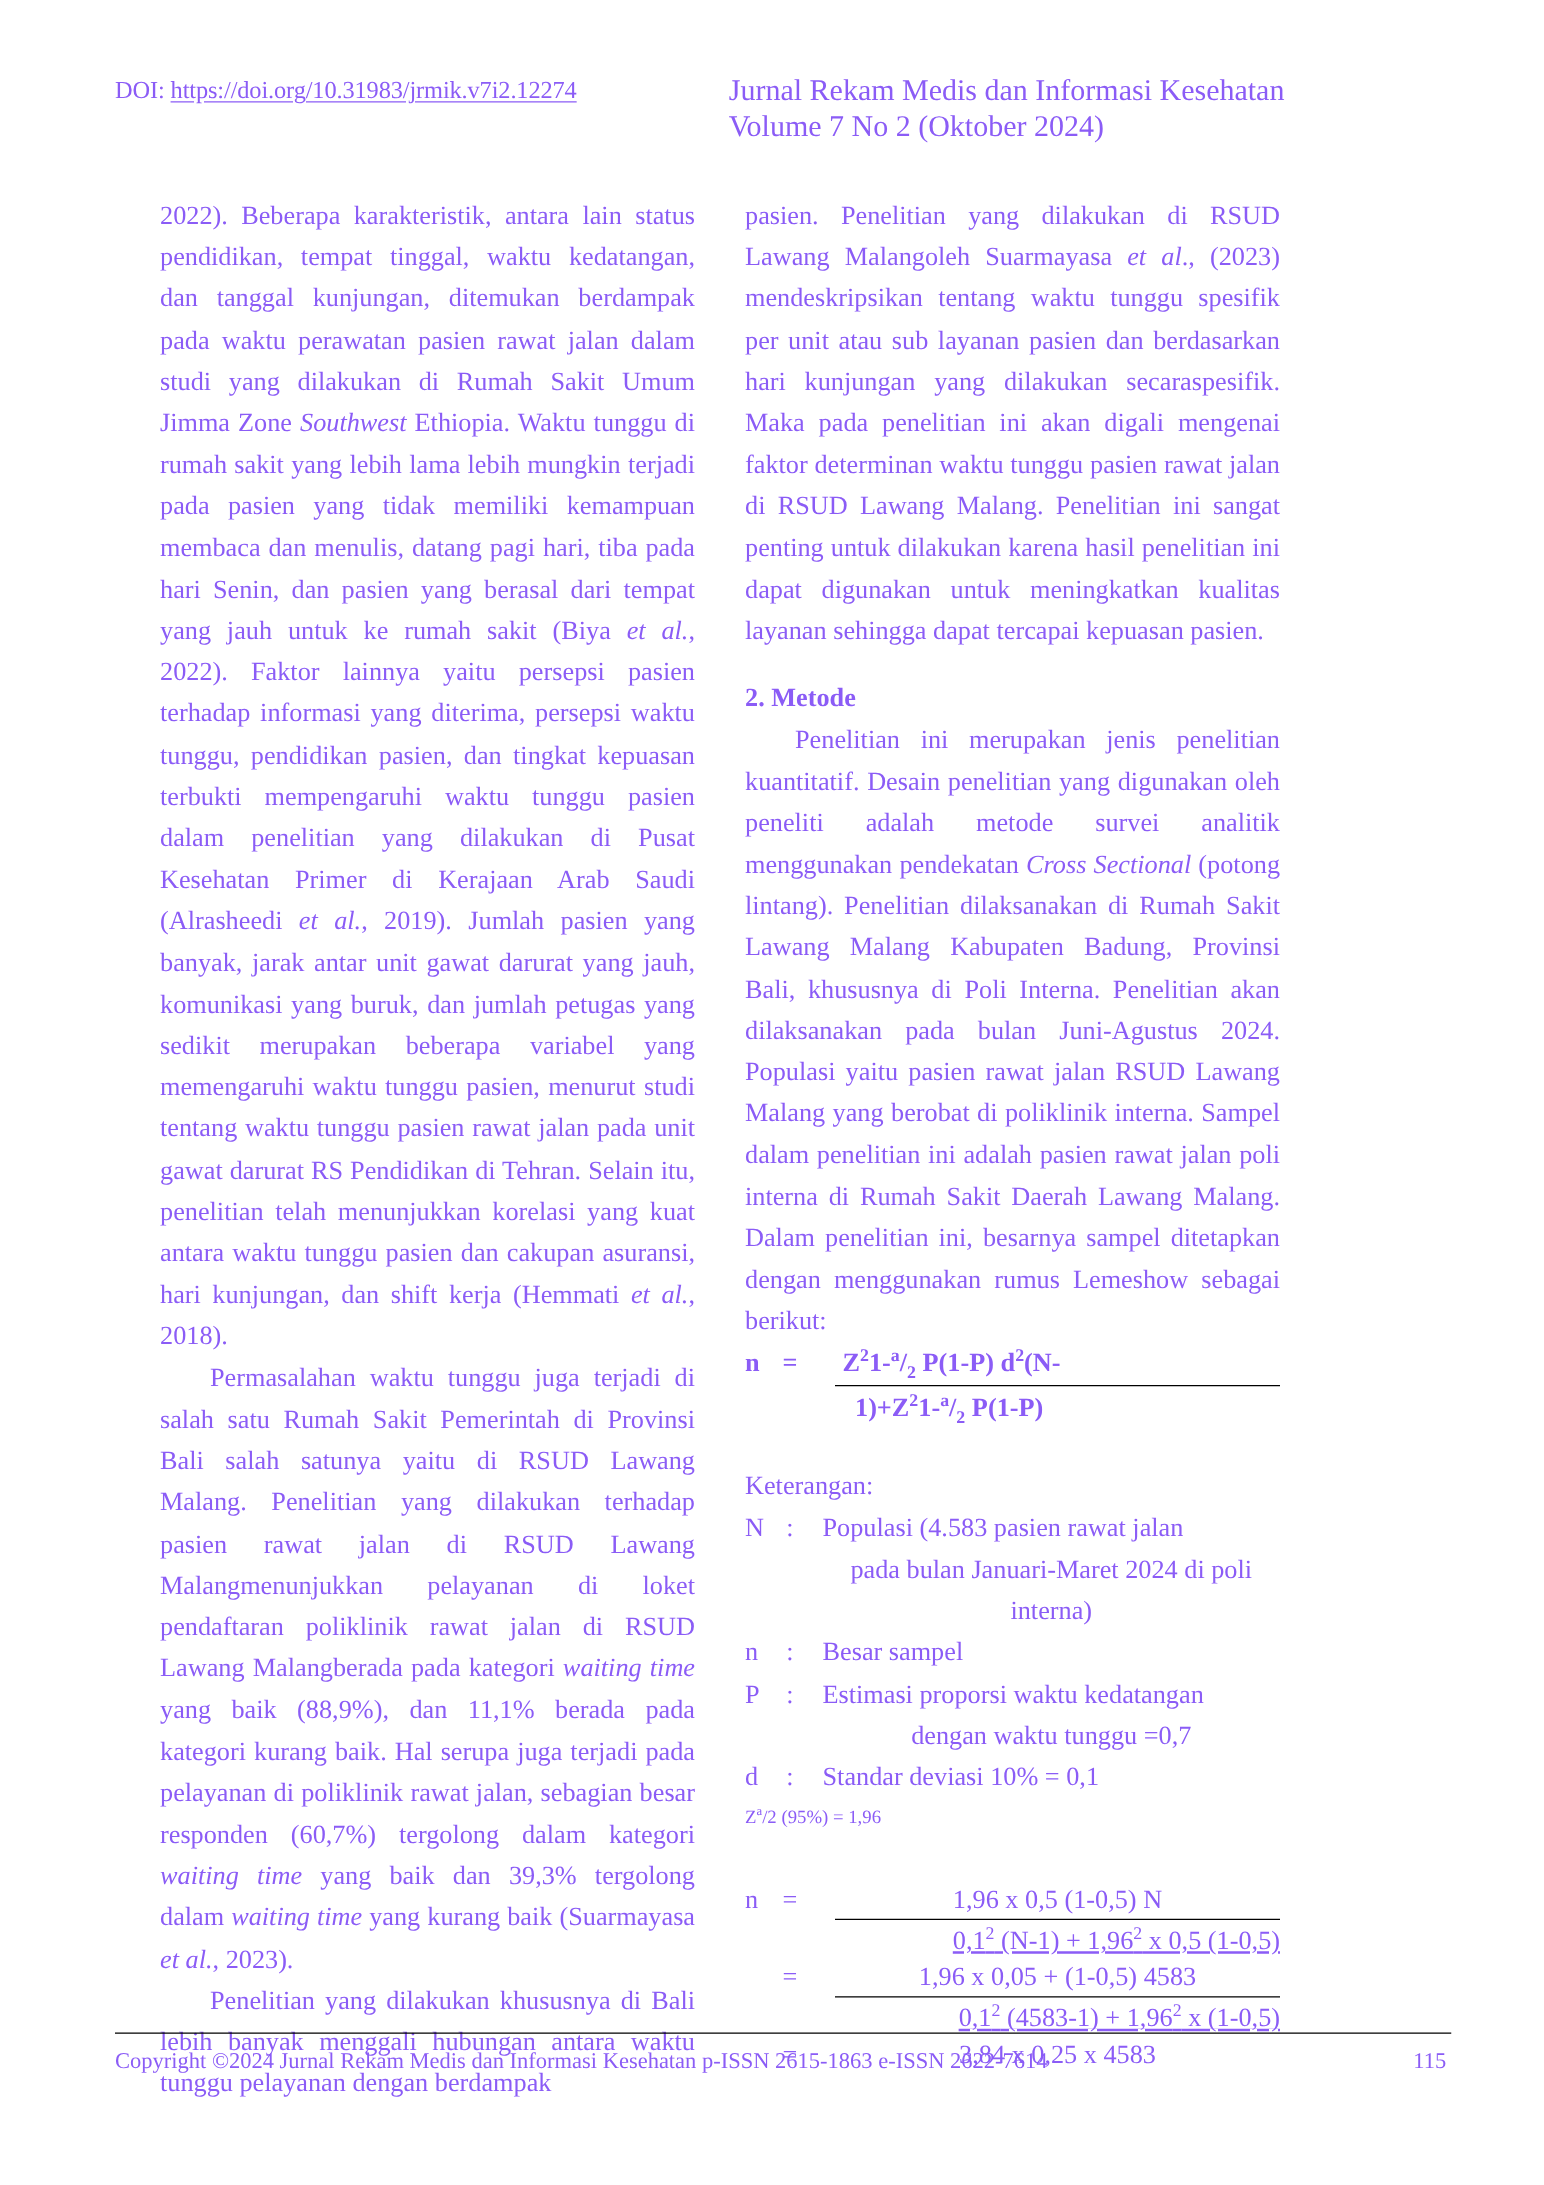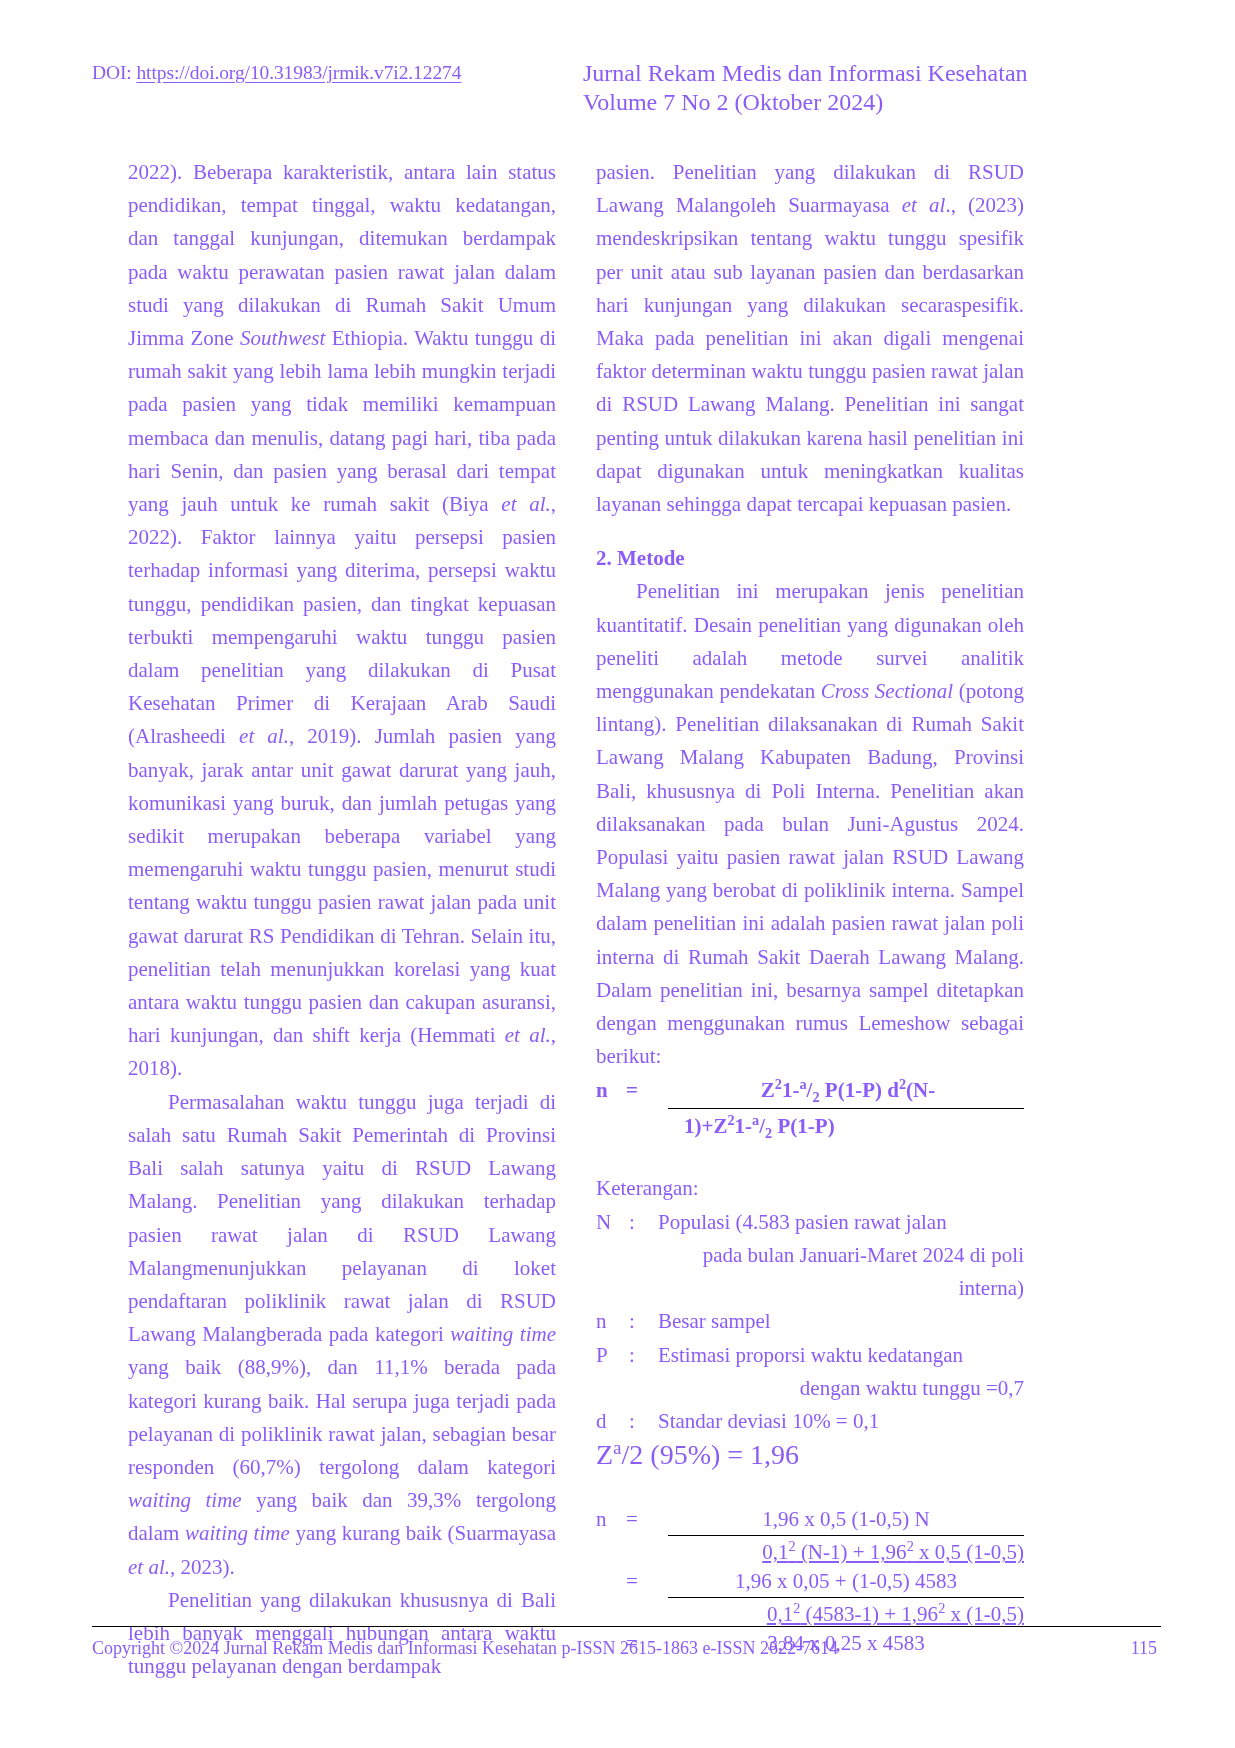--- a/index.html
+++ b/index.html
@@ -96,21 +96,20 @@
     display: flex;
     align-items: flex-start;
   }
   .formula-main .fm-n { width: 30px; flex: none; }
   .formula-main .fm-eq { width: 42px; flex: none; }
   .formula-main .fm-frac { flex: 1 1 auto; }
   .fm-num {
     padding: 0 2px 2px 6px;
     border-bottom: 1.6px solid #000;
     display: block;
-    text-align: center;
   }
   .fm-den {
     display: block;
     padding: 2px 0 0 16px;
   }
   sup { font-size: 0.68em; vertical-align: super; line-height: 0; }
   sub { font-size: 0.68em; vertical-align: sub; line-height: 0; }
 
   
   .keterangan-title {
@@ -124,22 +123,22 @@
     line-height: 33.2px;
     align-items: flex-start;
   }
   .ket-sym  { width: 33px; flex: none; }
   .ket-colon{ width: 29px; flex: none; }
   .ket-def  {
     flex: 1 1 auto;
     text-align: justify;
     text-justify: inter-word;
   }
-  .ket-def .cont { display: block; text-align: right; }
-  .ket-plain { font-size: 28px; line-height: 33.2px; }
+  .ket-def .cont { display: block; text-align: center; }
+  .ket-plain { font-size: 15px; line-height: 33.2px; }
 
   
   .calc-block { margin-top: 34px; }
   .calc-row {
     display: flex;
     align-items: flex-start;
     font-size: 21px;
     line-height: 29px;
   }
   .calc-lbl { width: 30px; flex: none; }

